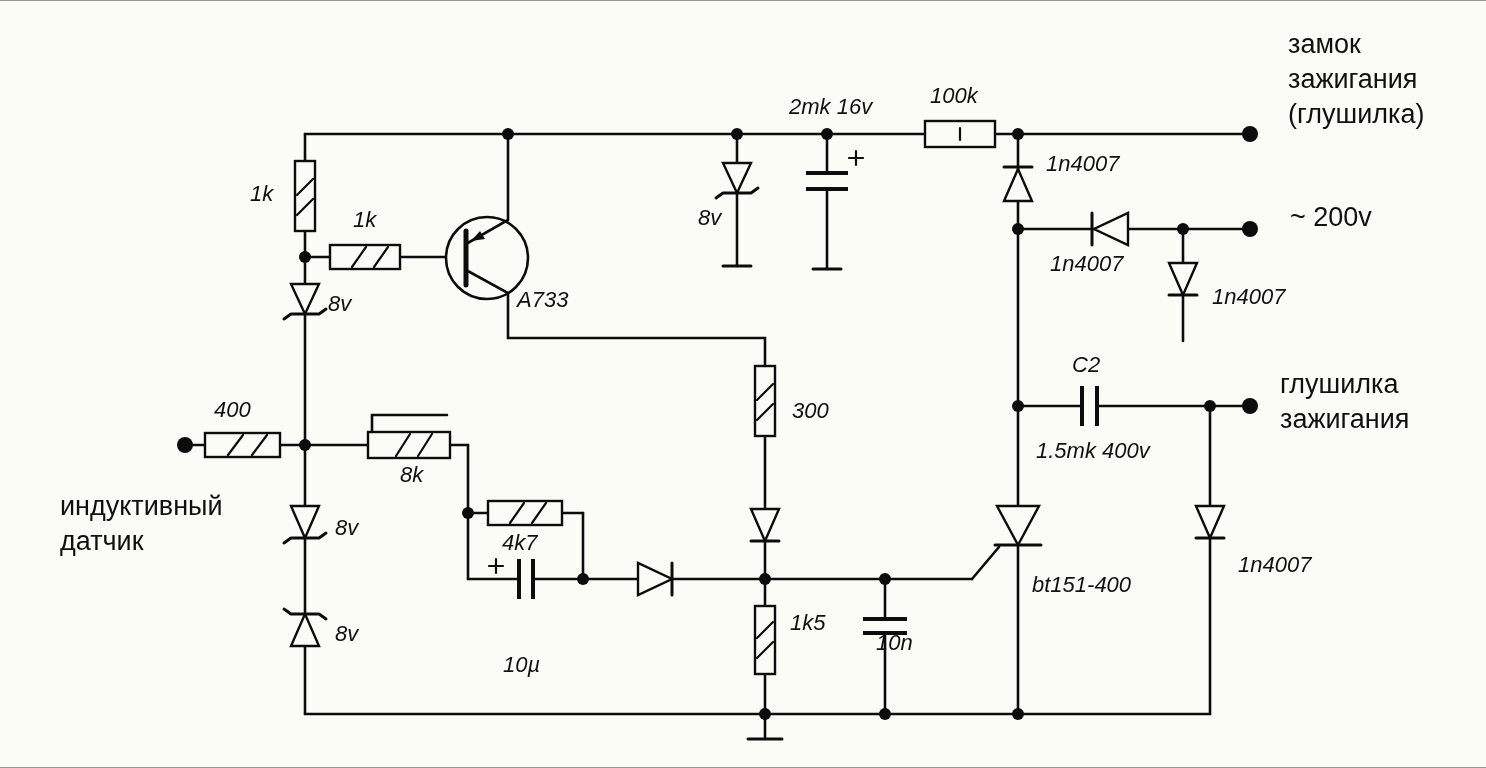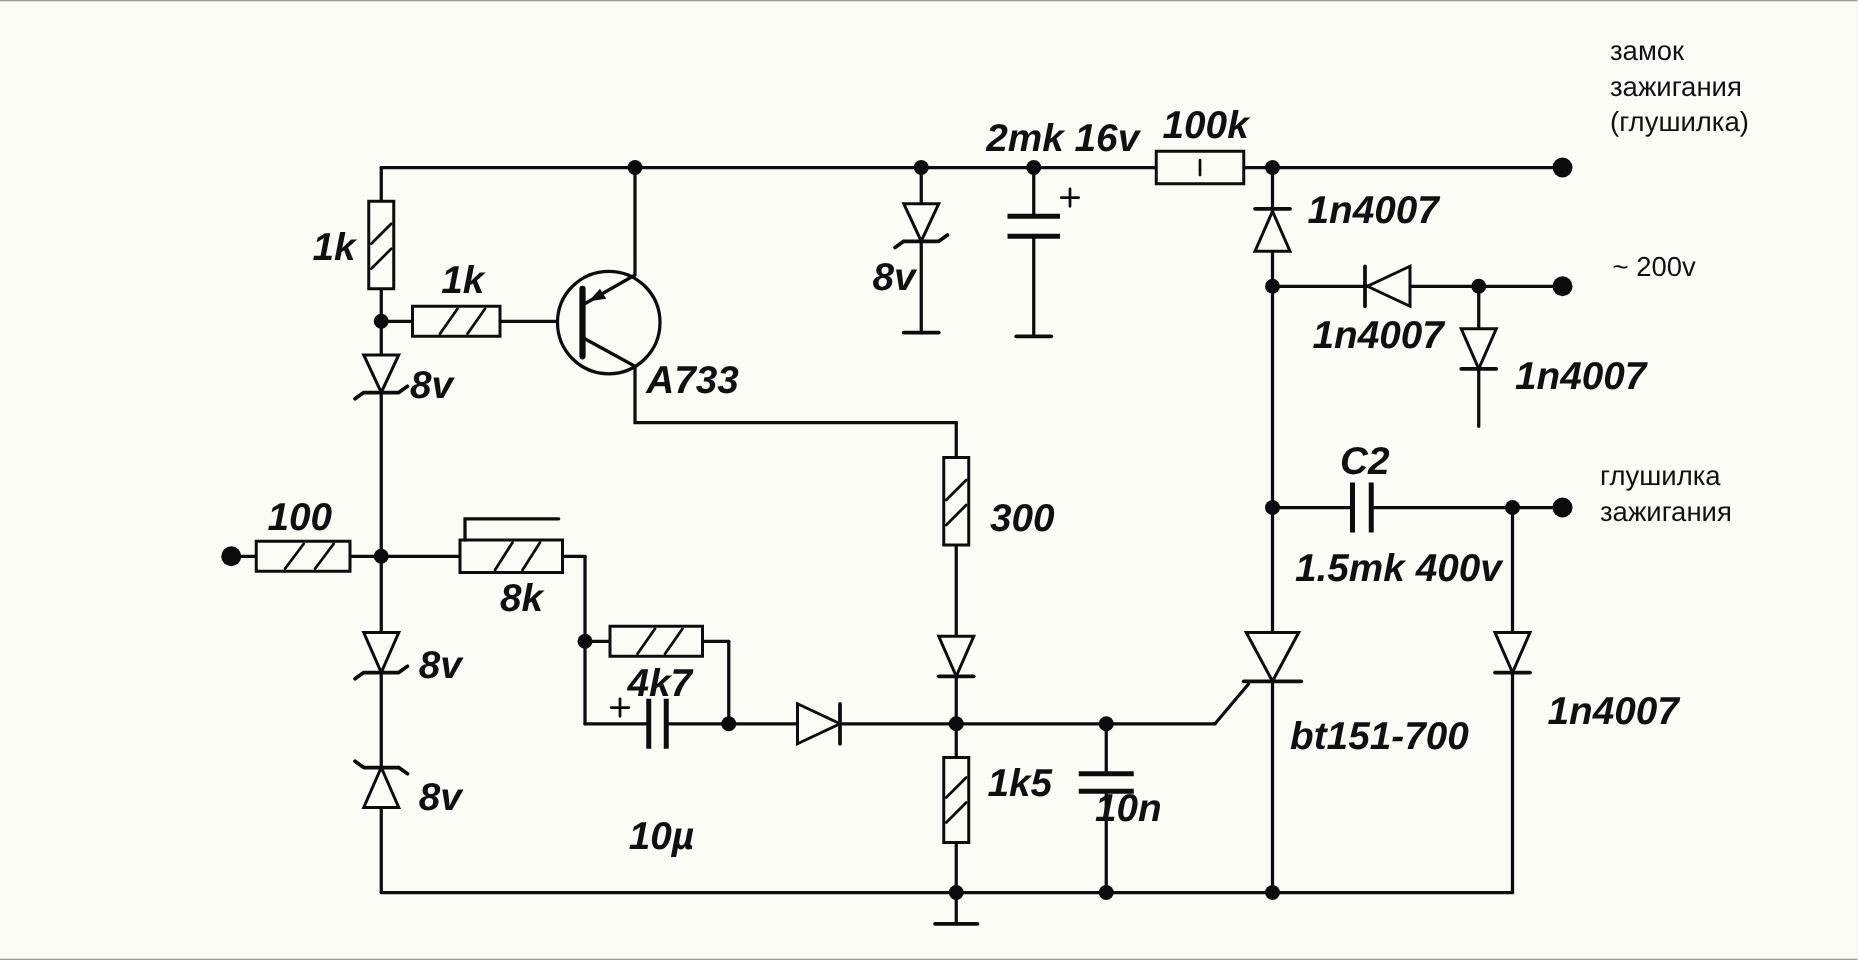--- a/index.html
+++ b/index.html
@@ -9,22 +9,22 @@
     background:#fcfcf6;
     border-top:1px solid #9a9a94;
     border-bottom:1px solid #9a9a94;
     box-sizing:border-box;
     overflow:hidden;
     font-family:"Liberation Sans", sans-serif;
     color:#101010;
   }
   svg.schem{position:absolute;left:0;top:0;width:1486px;height:768px;}
   .lbl{position:absolute;white-space:nowrap;}
-  .clabel{font-style:italic;font-size:31px;line-height:1.05;font-weight:bold;}
-  .tlabel{font-size:22px;line-height:1.3;white-space:pre-line;}
+  .clabel{font-style:italic;font-size:22px;line-height:1.05;}
+  .tlabel{font-size:27px;line-height:1.3;white-space:pre-line;}
   .wire{stroke:#0c0c0c;stroke-width:2.6;fill:none;stroke-linecap:round;}
   .body{stroke:#0c0c0c;stroke-width:2.4;fill:#fcfcf6;}
   .bar{stroke:#0c0c0c;stroke-width:3;fill:none;stroke-linecap:round;}
   .plate{stroke:#0c0c0c;stroke-width:4;fill:none;stroke-linecap:butt;}
   .det{stroke:#0c0c0c;stroke-width:2.2;fill:none;stroke-linecap:round;}
   .dot{fill:#0c0c0c;stroke:none;}
   .arrow{fill:#0c0c0c;stroke:none;}
 </style>
 </head>
 <body>
@@ -202,32 +202,34 @@
   <div class="lbl clabel" style="left:517px;top:287px">A733</div>
   <div class="lbl clabel" style="left:328px;top:291px">8v</div>
   <div class="lbl clabel" style="left:698px;top:205px">8v</div>
   <div class="lbl clabel" style="left:789px;top:94px">2mk 16v</div>
   <div class="lbl clabel" style="left:930px;top:83px">100k</div>
   <div class="lbl clabel" style="left:1046px;top:151px">1n4007</div>
   <div class="lbl clabel" style="left:1050px;top:251px">1n4007</div>
   <div class="lbl clabel" style="left:1212px;top:284px">1n4007</div>
   <div class="lbl clabel" style="left:1072px;top:352px">C2</div>
   <div class="lbl clabel" style="left:1036px;top:438px">1.5mk 400v</div>
-  <div class="lbl clabel" style="left:214px;top:397px">100</div>
+  <div class="lbl clabel" style="left:214px;top:397px">400</div>
   <div class="lbl clabel" style="left:400px;top:462px">8k</div>
   <div class="lbl clabel" style="left:502px;top:530px">4k7</div>
   <div class="lbl clabel" style="left:503px;top:652px">10µ</div>
   <div class="lbl clabel" style="left:792px;top:398px">300</div>
   <div class="lbl clabel" style="left:790px;top:610px">1k5</div>
   <div class="lbl clabel" style="left:876px;top:630px">10n</div>
-  <div class="lbl clabel" style="left:1032px;top:572px">bt151-700</div>
+  <div class="lbl clabel" style="left:1032px;top:572px">bt151-400</div>
   <div class="lbl clabel" style="left:1238px;top:552px">1n4007</div>
   <div class="lbl clabel" style="left:335px;top:515px">8v</div>
   <div class="lbl clabel" style="left:335px;top:621px">8v</div>
 
   <div class="lbl tlabel" style="left:1288px;top:26px">замок
 зажигания
 (глушилка)</div>
   <div class="lbl tlabel" style="left:1290px;top:199px">~ 200v</div>
   <div class="lbl tlabel" style="left:1280px;top:366px">глушилка
 зажигания</div>
+  <div class="lbl tlabel" style="left:60px;top:488px">индуктивный
+датчик</div>
 
 </div>
 
 </body></html>

